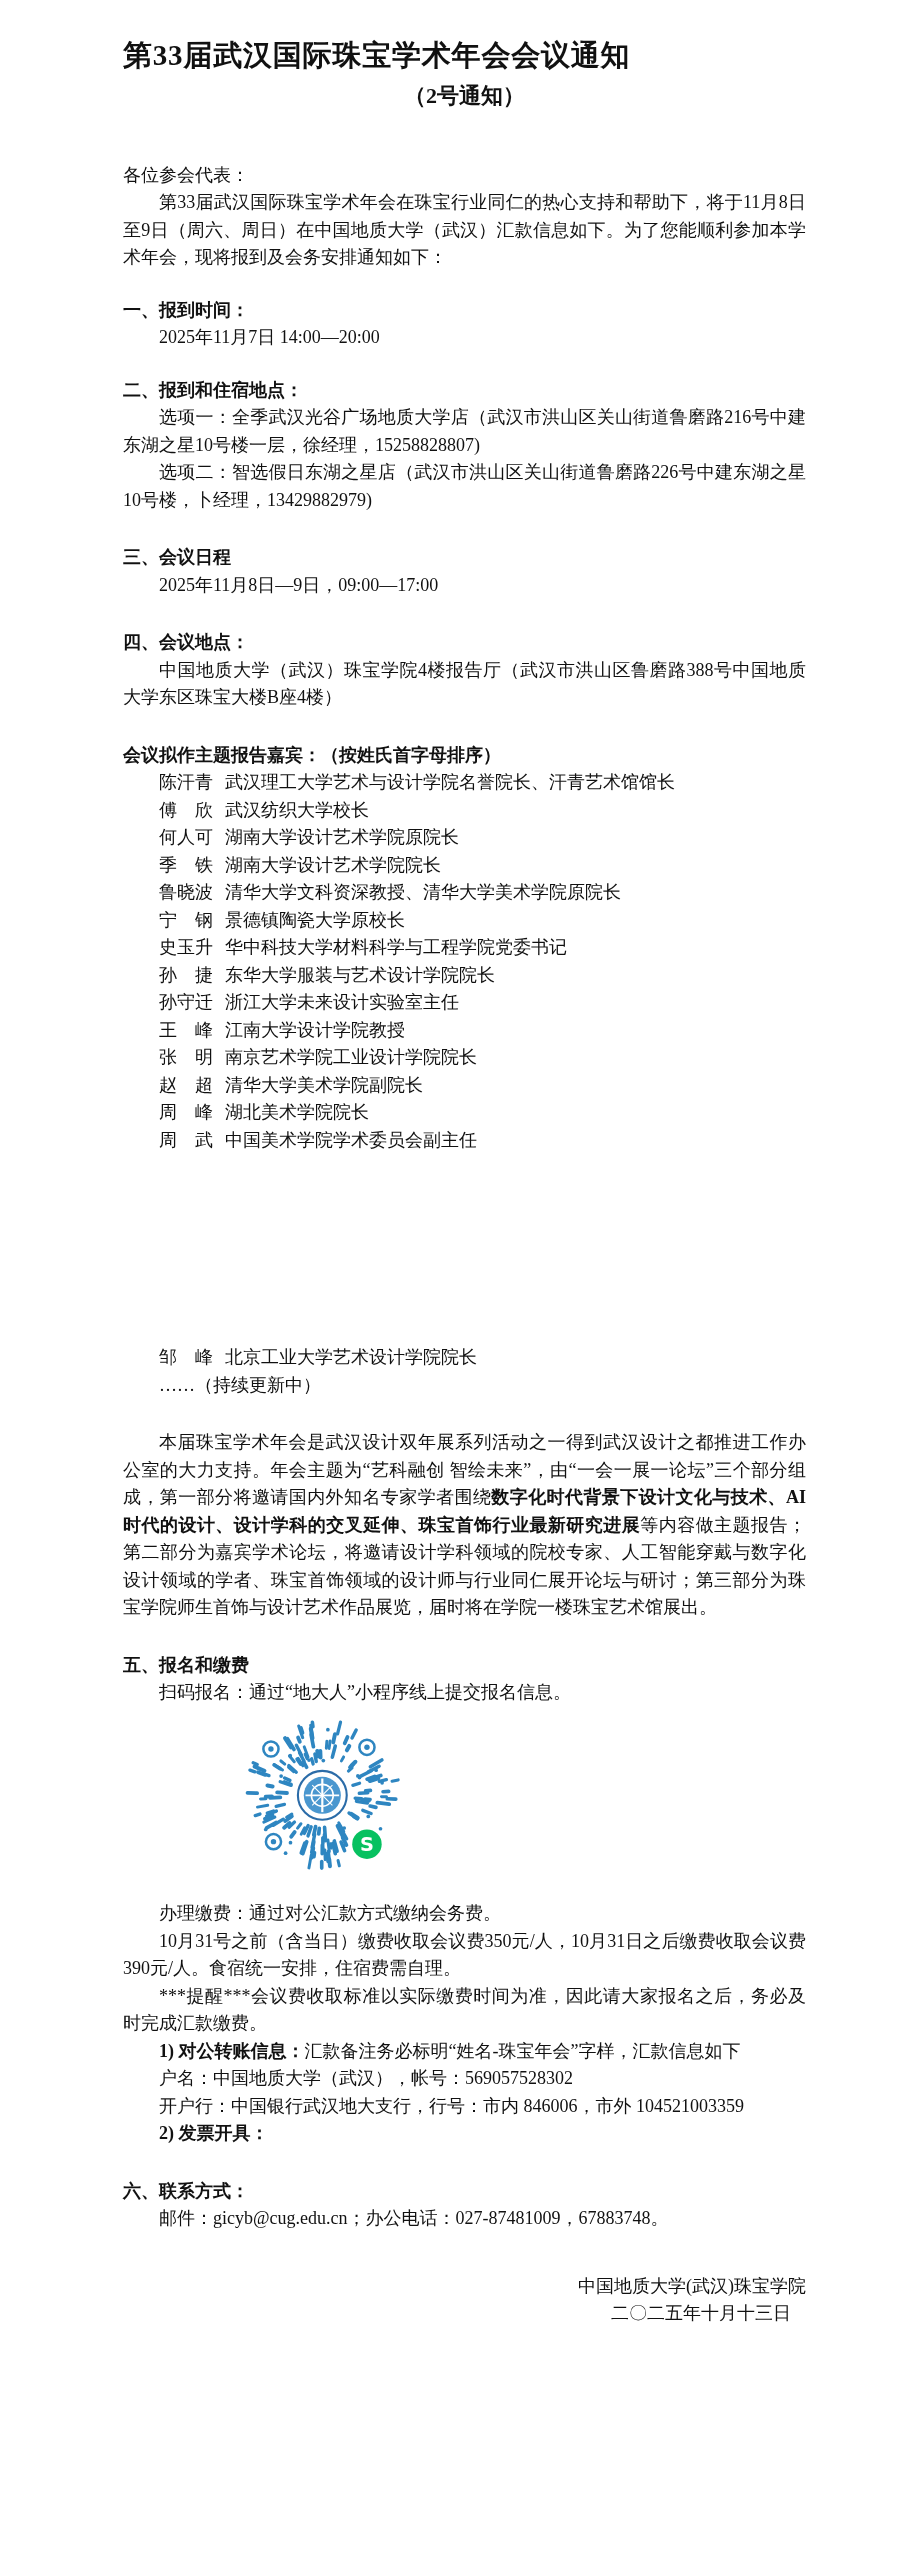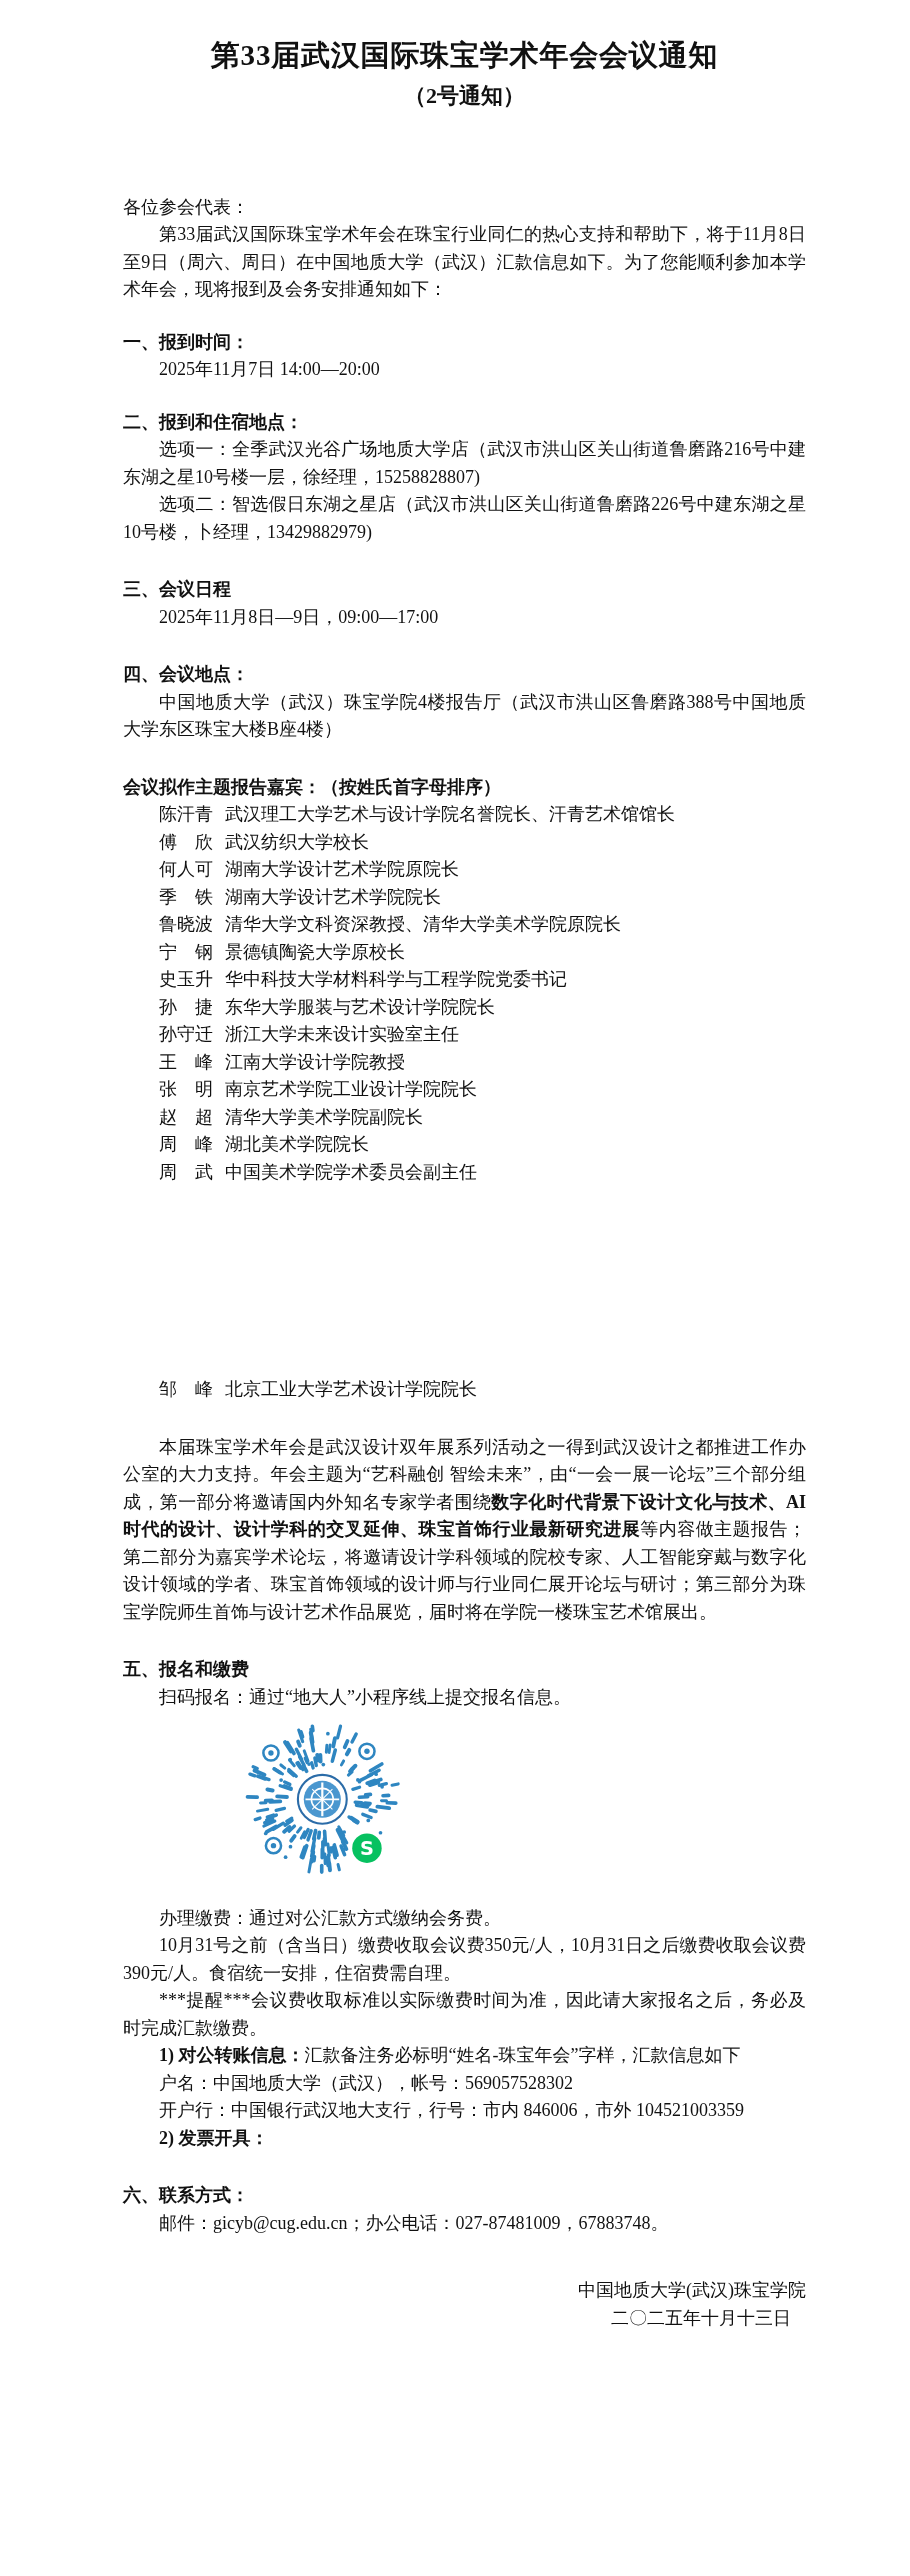--- a/index.html
+++ b/index.html
@@ -6,29 +6,29 @@
   body{
     width:911px;height:2576px;background:#ffffff;overflow:hidden;
     font-family:"Liberation Serif","DejaVu Serif",serif;
     color:#111;
   }
   .page{
     box-sizing:border-box;width:911px;height:2576px;
     padding:37px 105px 0 123px;
   }
   .doc-title{
-    font-size:29px;font-weight:bold;text-align:center;line-height:37px;
+    font-size:29px;font-weight:bold;line-height:37px;
     letter-spacing:0.8px;
   }
   .doc-subtitle{
     font-size:22px;font-weight:bold;text-align:center;line-height:29px;margin-top:6.7px;
   }
   .body-text{font-size:18px;line-height:27.5px;}
   p{margin:0;}
-  .salutation{margin-top:84px;}
+  .salutation{margin-top:52px;}
   .para{text-align:justify;}
   .indent{text-indent:36px;}
   .sec-heading{font-weight:bold;margin-top:25px;}
   .sec-heading.gap-lg{margin-top:30px;}
   .speakers-heading{font-weight:bold;margin-top:30px;}
   .speaker-row{padding-left:36px;}
   .speaker-name{font-weight:normal;display:inline-block;min-width:56px;}
   .speaker-title{margin-left:10px;}
   .page-break-spacer{height:190px;}
   .about-para{margin-top:30px;text-align:justify;text-indent:36px;}
@@ -80,20 +80,21 @@
         <p class="speaker-row"><span class="speaker-name">赵　超</span><span class="speaker-title">清华大学美术学院副院长</span></p>
         <p class="speaker-row"><span class="speaker-name">周　峰</span><span class="speaker-title">湖北美术学院院长</span></p>
         <p class="speaker-row"><span class="speaker-name">周　武</span><span class="speaker-title">中国美术学院学术委员会副主任</span></p>
       </div>
 
     <div class="page-break-spacer"></div>
 
     <p class="speaker-row">
       <span class="speaker-name">邹　峰</span><span class="speaker-title">北京工业大学艺术设计学院院长</span>
     </p>
+    <p class="speaker-row">……（持续更新中）</p>
 
     <p class="about-para"><span>本届珠宝学术年会是武汉设计双年展系列活动之一得到武汉设计之都推进工作办公室的大力支持。年会主题为“艺科融创 智绘未来”，由“一会一展一论坛”三个部分组成，第一部分将邀请国内外知名专家学者围绕</span><span class="about-bold">数字化时代背景下设计文化与技术、AI时代的设计、设计学科的交叉延伸、珠宝首饰行业最新研究进展</span><span>等内容做主题报告；第二部分为嘉宾学术论坛，将邀请设计学科领域的院校专家、人工智能穿戴与数字化设计领域的学者、珠宝首饰领域的设计师与行业同仁展开论坛与研讨；第三部分为珠宝学院师生首饰与设计艺术作品展览，届时将在学院一楼珠宝艺术馆展出。</span></p>
 
     <p class="sec-heading gap-lg">五、报名和缴费</p>
     <p class="para indent">扫码报名：通过“地大人”小程序线上提交报名信息。</p>
 
     <div class="qr-wrap">
       <svg id="qr-svg" width="160" height="160" viewBox="0 0 190 190" style="font-size:21.5px">
           <line x1="26.0" y1="97.0" x2="19.7" y2="97.4" stroke="#2e86c1" stroke-width="3.7" stroke-linecap="round"></line>
           <line x1="32.7" y1="115.5" x2="27.2" y2="117.5" stroke="#2e86c1" stroke-width="4.6" stroke-linecap="round"></line>

